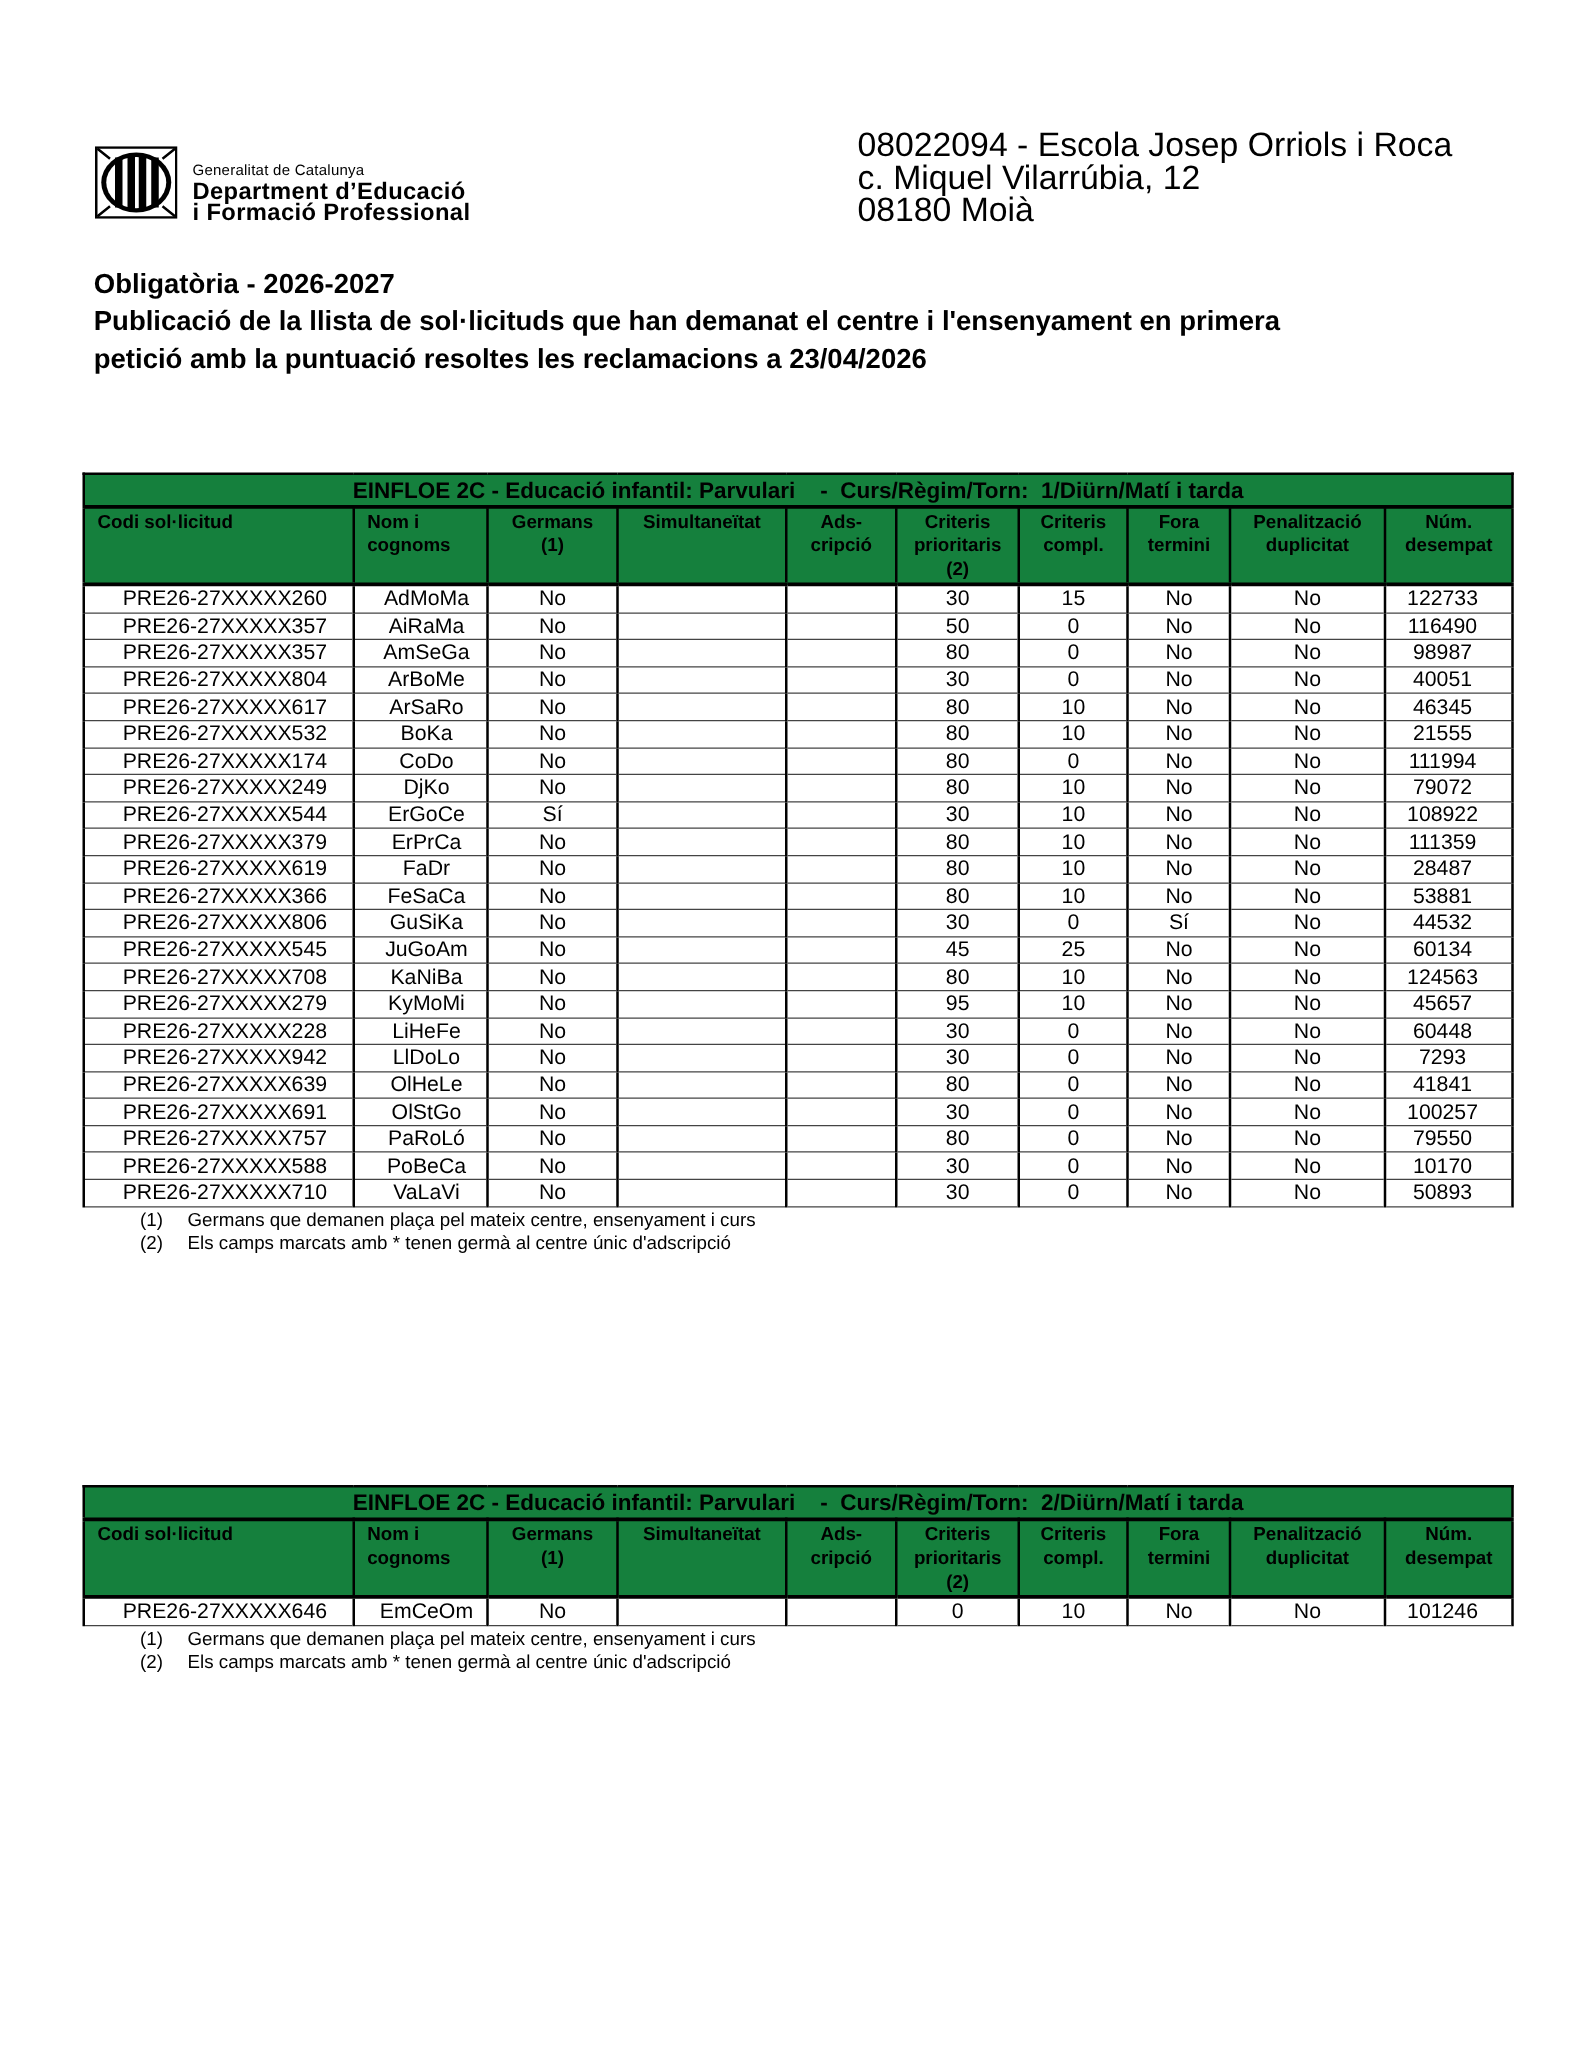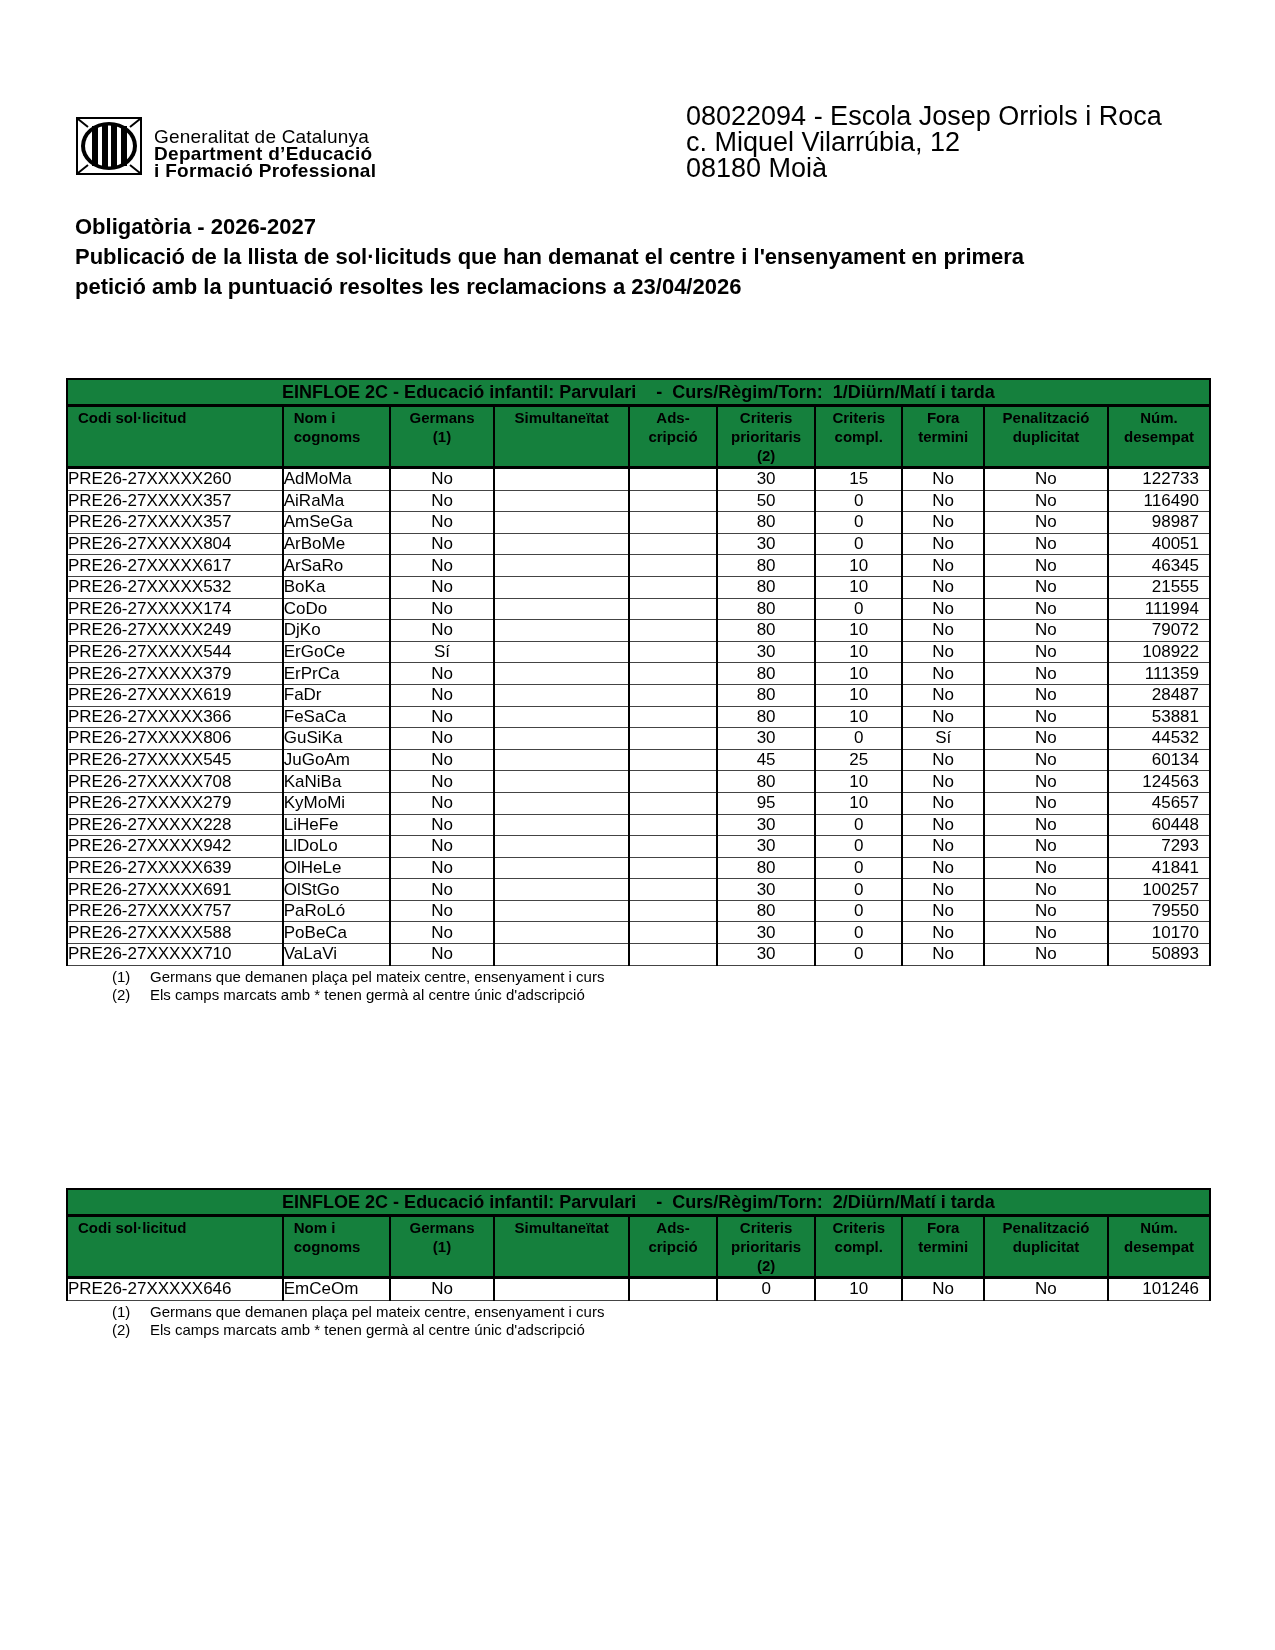--- a/index.html
+++ b/index.html
@@ -1,32 +1,32 @@
 <!DOCTYPE html>
 <html><head>
 <meta charset="utf-8">
 <style>
   html, body { margin: 0; padding: 0; background: #ffffff; }
   body { width: 1275px; height: 1650px; position: relative; font-family: "Liberation Sans", sans-serif; color: #000; }
   .logo { position: absolute; left: 76px; top: 112px; display: flex; align-items: center; }
   .logo-mark { width: 66px; height: 58px; position: relative; }
   .logo-text { margin-left: 12px; line-height: 17px; }
-  .logo-text .l1 { font-size: 19px; font-weight: normal; letter-spacing: 0.2px; margin-top: 16px; }
+  .logo-text .l1 { font-size: 12px; font-weight: normal; letter-spacing: 0.2px; margin-top: 16px; }
   .logo-text .l2, .logo-text .l3 { font-size: 19px; font-weight: bold; letter-spacing: 0.3px; }
   .address { position: absolute; left: 686px; top: 103px; font-size: 27px; line-height: 26px; }
   .titles { position: absolute; left: 75px; top: 212px; font-weight: bold; font-size: 22px; line-height: 30px; width: 1120px; }
   .tbl-wrap { position: absolute; left: 66px; width: 1145px; }
   table { border-collapse: collapse; width: 100%; table-layout: fixed; font-size: 17px; }
   th, td { border: 2px solid #000; padding: 0; }
   .caption-row th { background: #15803d; font-size: 18px; font-weight: bold; text-align: center; height: 24px; border-bottom: 3px solid #000; }
   .hdr-row th { background: #15803d; font-size: 15px; font-weight: bold; vertical-align: top; text-align: center; line-height: 19px; height: 58px; padding-top: 1px; border-bottom: 3px solid #000; }
   .hdr-row th.left { text-align: left; padding-left: 10px; }
   tbody td { height: 20.6px; line-height: 20px; text-align: center; border-top: 1px solid #444; border-bottom: 1px solid #444; white-space: nowrap; overflow: hidden; }
-  tbody td.left { text-align: left; }
-  tbody td.right { text-align: right; padding-right: 10px; }
+  tbody td.left { text-align: center; padding-left: 10px; }
+  tbody td.right { padding-right: 10px; }
   .notes { font-size: 15px; line-height: 18px; margin-top: 2px; }
   .notes .n { display: flex; }
   .notes .n span:first-child { width: 38px; padding-left: 46px; }
 </style>
 </head>
 <body>
 
 <div class="logo">
   <div class="logo-mark">
     <svg width="66" height="58" viewBox="0 0 66 58">

